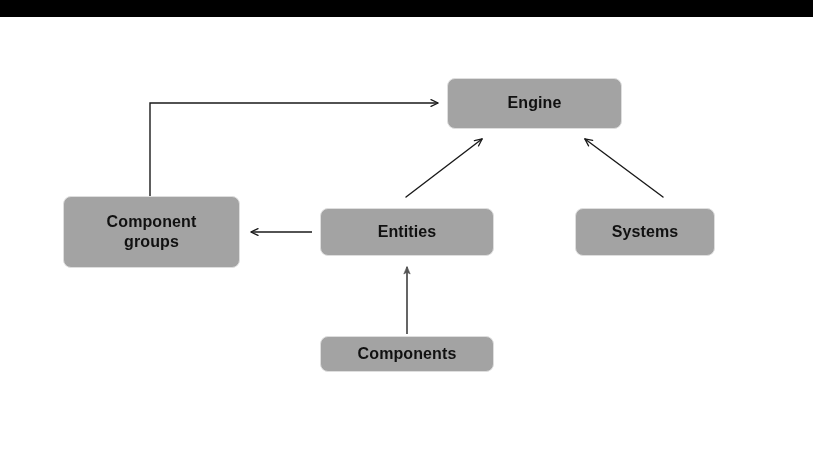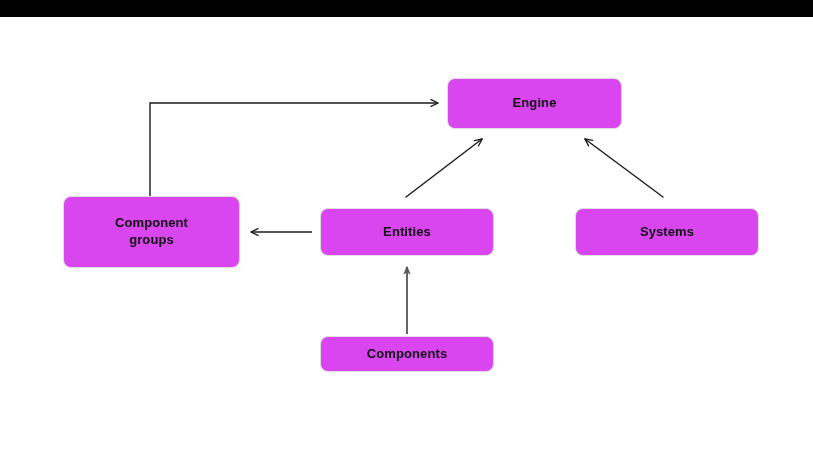--- a/index.html
+++ b/index.html
@@ -36,30 +36,30 @@
     position: absolute;
     left: 0;
     top: 0;
     width: 813px;
     height: 449px;
     pointer-events: none;
   }
   .node {
     position: absolute;
     box-sizing: border-box;
-    background: #d946ef;
+    background: #a3a3a3;
     border: 1px solid #dedede;
     border-radius: 8px;
     display: flex;
     align-items: center;
     justify-content: center;
     text-align: center;
     color: #111111;
     font-weight: bold;
-    font-size: 13px;
+    font-size: 16px;
     line-height: 1.28;
     letter-spacing: 0.1px;
     font-family: "Liberation Sans", sans-serif;
     cursor: default;
   }
   .node-label {
     display: block;
     white-space: pre-line;
     padding: 0 6px;
   }
@@ -77,21 +77,21 @@
   }
   #node-entities {
     left: 320px;
     top: 208px;
     width: 174px;
     height: 48px;
   }
   #node-systems {
     left: 575px;
     top: 208px;
-    width: 184px;
+    width: 140px;
     height: 48px;
   }
   #node-components {
     left: 320px;
     top: 336px;
     width: 174px;
     height: 36px;
   }
 </style>
 </head>

